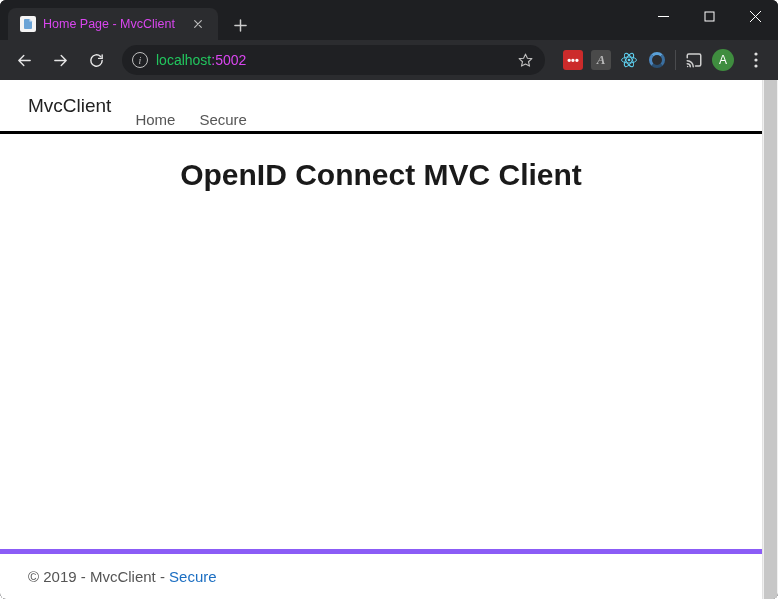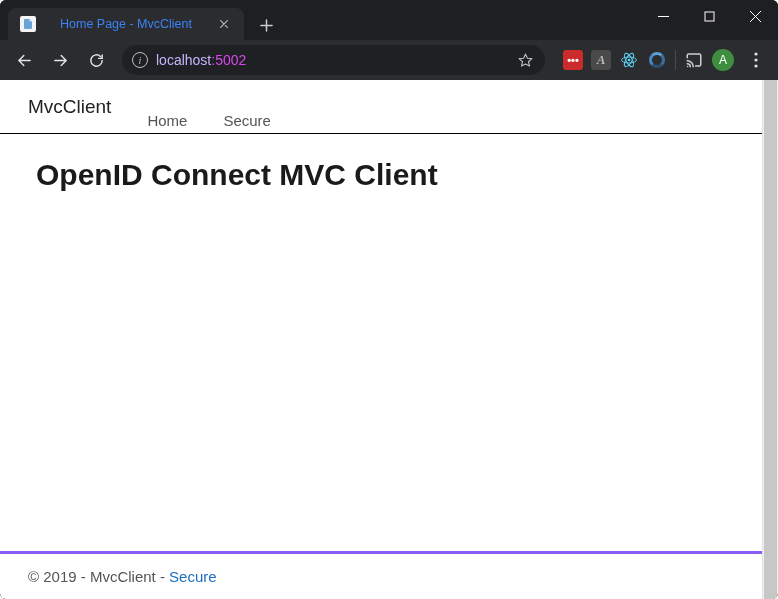--- a/index.html
+++ b/index.html
@@ -3,22 +3,22 @@
   <meta charset="utf-8">
   <style>
     * { box-sizing: border-box; margin: 0; padding: 0; }
     html, body { height: 100%; font-family: "Segoe UI", Arial, sans-serif; background: #fff; }
     body { width: 778px; height: 599px; overflow: hidden; background: #1b1b1d; border-radius: 6px; }
 
     
     .titlebar { height: 40px; background: #1e1f22; display: flex; align-items: flex-start; color: #ddd; }
     .tab-strip { display: flex; align-items: center; height: 40px; padding-left: 8px; }
     .tab {
-      display: flex; align-items: center; gap: 24px;
-      background: #2b2c2f; color: #3b82f6;
+      display: flex; align-items: center; gap: 7px;
+      background: #2b2c2f; color: #d946ef;
       height: 32px; margin-top: 8px; padding: 0 12px;
       border-top-left-radius: 8px; border-top-right-radius: 8px;
       font-size: 12.5px; min-width: 210px;
       position: relative;
     }
     .tab .favicon {
       width: 16px; height: 16px; background: #f4f4f4; border-radius: 2px;
       display: flex; align-items: center; justify-content: center;
     }
     .tab .favicon svg { width: 12px; height: 12px; }
@@ -48,21 +48,21 @@
       display:flex; align-items:center; padding: 0 10px; gap:8px;
       color:#bfbfbf; font-size: 14px;
       margin: 0 6px;
     }
     .info-icon {
       width:16px; height:16px; border:1.5px solid #bfbfbf; border-radius:50%;
       display:flex; align-items:center; justify-content:center; font-size:10px; color:#bfbfbf;
       font-family: Georgia, serif; font-style: italic;
     }
     .addr-text { flex:1; white-space:nowrap; }
-    .addr-host { color:#c4b5fd; }
+    .addr-host { color:#22c55e; }
     .addr-port { color:#d946ef; }
     .star-btn { width:20px; height:20px; display:flex; align-items:center; justify-content:center; color:#bfbfbf; }
     .star-btn svg { width:17px; height:17px; }
     .ext-strip { display:flex; align-items:center; gap:8px; padding: 0 4px 0 8px; }
     .ext { width:20px; height:20px; display:flex; align-items:center; justify-content:center; border-radius:3px; font-size:11px; font-weight:bold; }
     .ext.red   { background:#cc2b2b; color:#fff; }
     .ext.adobe { background:#4a4a4a; color:#b9b9b9; font-family: Georgia, serif; font-style: italic; font-size:13px; }
     .ext.react { color:#5fd3f3; }
     .ext.react svg { width:18px; height:18px; }
     .ext.circle { }
@@ -85,30 +85,30 @@
       position:absolute; right:0; top:0; bottom:0; width:16px;
       background:#f0f0f0; border-left:1px solid #e2e2e2;
     }
     .vscroll-thumb {
       position:absolute; top:0; left:1px; right:1px; bottom:0;
       background:#c7c7c7; border-radius:0;
     }
 
     
     .page-nav {
-      height:54px; border-bottom:1px solid #000000;
-      display:flex; align-items:center; padding:0 28px; gap:36px;
+      height:54px; border-bottom:3px solid #000000;
+      display:flex; align-items:center; padding:0 28px; gap:24px;
       font-size:15px; color:#555;
     }
     .brand { font-size:19px; color:#222; }
     .nav-link { color:#555; text-decoration:none;margin-top:28px; }
-    .page-body { flex:1; padding: 20px 36px; }
+    .page-body { flex:1; padding: 20px 18px; text-align: center; }
     .page-body h1 { font-size:30px; font-weight:700; color:#1a1a1a; margin-top:4px; }
     .page-footer {
-      border-top:3px solid #8b5cf6; padding:14px 28px;
+      border-top:5px solid #8b5cf6; padding:14px 28px;
       font-size:15px; color:#555;
     }
     .page-footer a { color:#1b6ec2; text-decoration:none; }
   </style>
 </head>
 <body>
 
 <div class="titlebar">
   <div class="tab-strip">
     <div class="tab">

